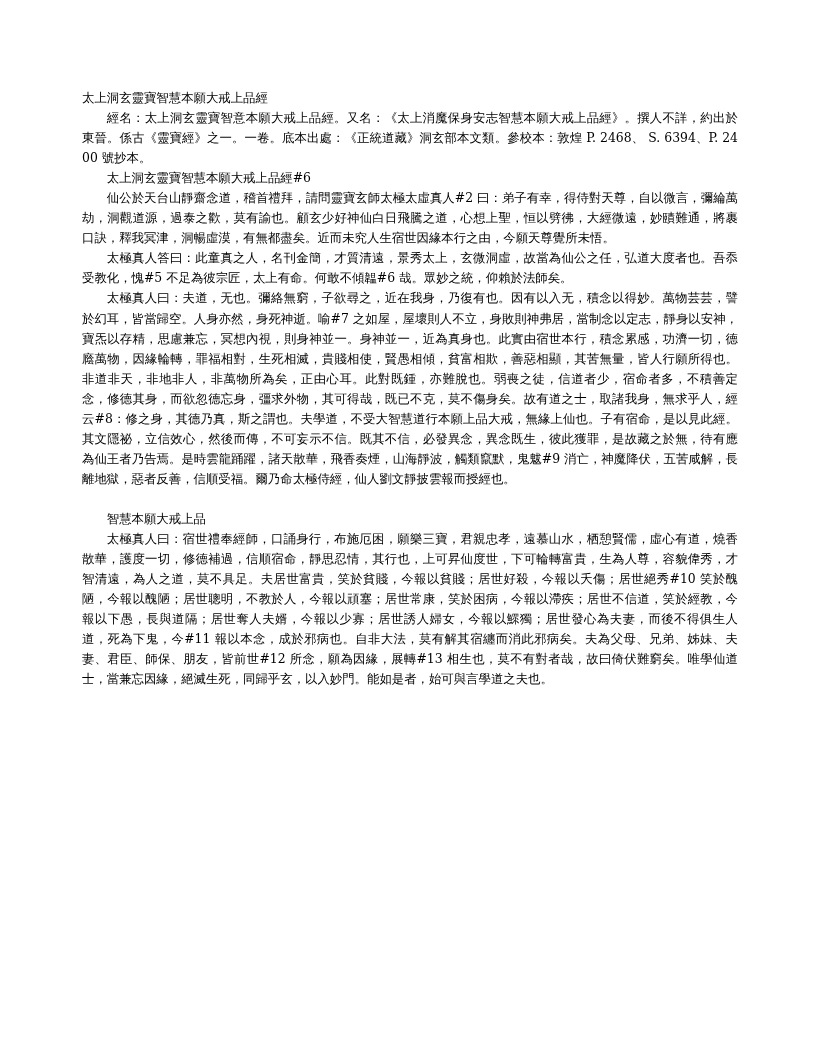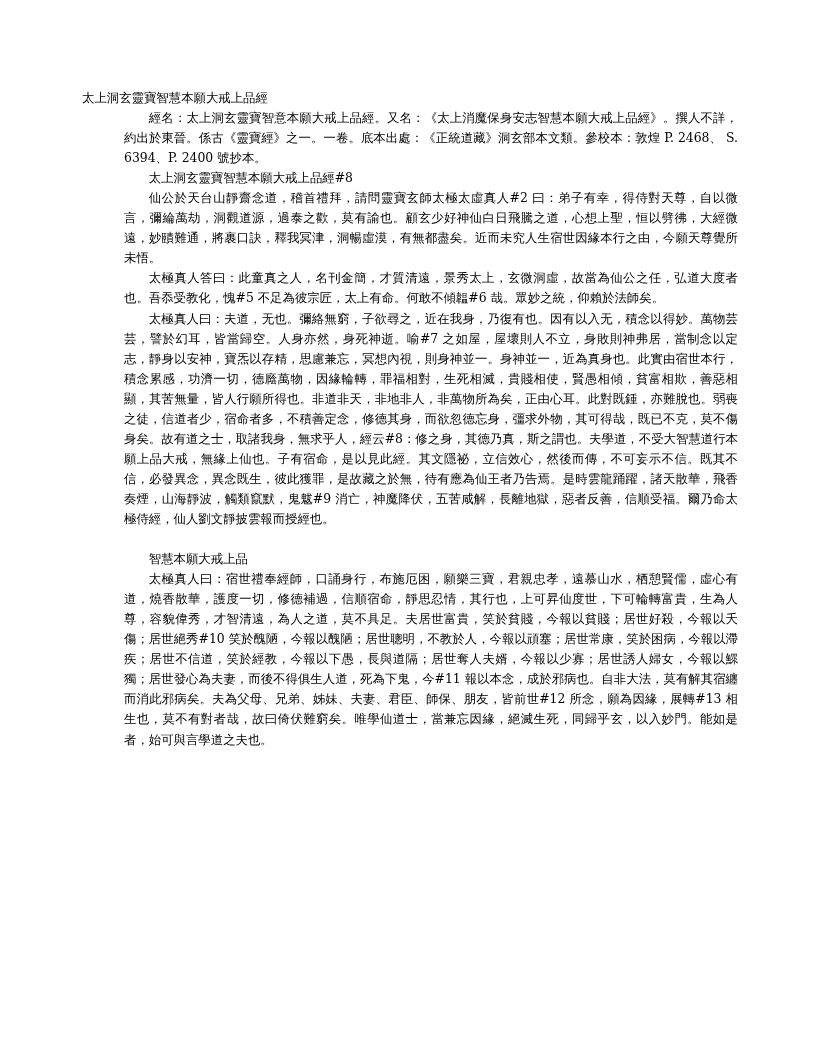--- a/index.html
+++ b/index.html
@@ -37,39 +37,38 @@
     word-break: break-all;
     line-height: 20.05px;
   }
   
   .heading-flush {
     text-indent: 0;
   }
   
   .indent-2 {
     text-indent: 2em;
-    margin-left: 42px;
   }
   .blank-line {
     height: 20.05px;
     line-height: 20.05px;
     font-size: 12.4px;
   }
 </style>
 </head>
 <body>
 
 <div class="page">
   <div class="doc-body">
 
     <p class="para heading-flush">太上洞玄靈寶智慧本願大戒上品經</p>
 
     <p class="para indent-2">經名：太上洞玄靈寶智意本願大戒上品經。又名：《太上消魔保身安志智慧本願大戒上品經》。撰人不詳，約出於東晉。係古《靈寶經》之一。一卷。底本出處：《正統道藏》洞玄部本文類。參校本：敦煌 P. 2468、 S. 6394、P. 2400 號抄本。</p>
 
-    <p class="para indent-2">太上洞玄靈寶智慧本願大戒上品經#8</p>
+    <p class="para indent-2">太上洞玄靈寶智慧本願大戒上品經#6</p>
 
 
     <p class="para indent-2">仙公於天台山靜齋念道，稽首禮拜，請問靈寶玄師太極太虛真人#2 曰：弟子有幸，得侍對天尊，自以微言，彌綸萬劫，洞觀道源，過泰之歡，莫有諭也。顧玄少好神仙白日飛騰之道，心想上聖，恒以劈彿，大經微遠，妙賾難通，將裹口訣，釋我冥津，洞暢虛漠，有無都盡矣。近而未究人生宿世因緣本行之由，今願天尊覺所未悟。</p>
 
 
     <p class="para indent-2">太極真人答曰：此童真之人，名刊金簡，才質清遠，景秀太上，玄微洞虛，故當為仙公之任，弘道大度者也。吾忝受教化，愧#5 不足為彼宗匠，太上有命。何敢不傾韞#6 哉。眾妙之統，仰賴於法師矣。</p>
 
     <p class="para indent-2">太極真人曰：夫道，无也。彌絡無窮，子欲尋之，近在我身，乃復有也。因有以入无，積念以得妙。萬物芸芸，譬於幻耳，皆當歸空。人身亦然，身死神逝。喻#7 之如屋，屋壞則人不立，身敗則神弗居，當制念以定志，靜身以安神，寶炁以存精，思慮兼忘，冥想內視，則身神並一。身神並一，近為真身也。此實由宿世本行，積念累感，功濟一切，德廕萬物，因緣輪轉，罪福相對，生死相滅，貴賤相使，賢愚相傾，貧富相欺，善惡相顯，其苦無量，皆人行願所得也。非道非天，非地非人，非萬物所為矣，正由心耳。此對既鍾，亦難脫也。弱喪之徒，信道者少，宿命者多，不積善定念，修德其身，而欲忽德忘身，彊求外物，其可得哉，既已不克，莫不傷身矣。故有道之士，取諸我身，無求乎人，經云#8：修之身，其德乃真，斯之謂也。夫學道，不受大智慧道行本願上品大戒，無緣上仙也。子有宿命，是以見此經。其文隱祕，立信效心，然後而傳，不可妄示不信。既其不信，必發異念，異念既生，彼此獲罪，是故藏之於無，待有應為仙王者乃告焉。是時雲龍踊躍，諸天散華，飛香奏煙，山海靜波，觸類竄默，鬼魃#9 消亡，神魔降伏，五苦咸解，長離地獄，惡者反善，信順受福。爾乃命太極侍經，仙人劉文靜披雲報而授經也。</p>
 
     <div class="blank-line">&nbsp;</div>

